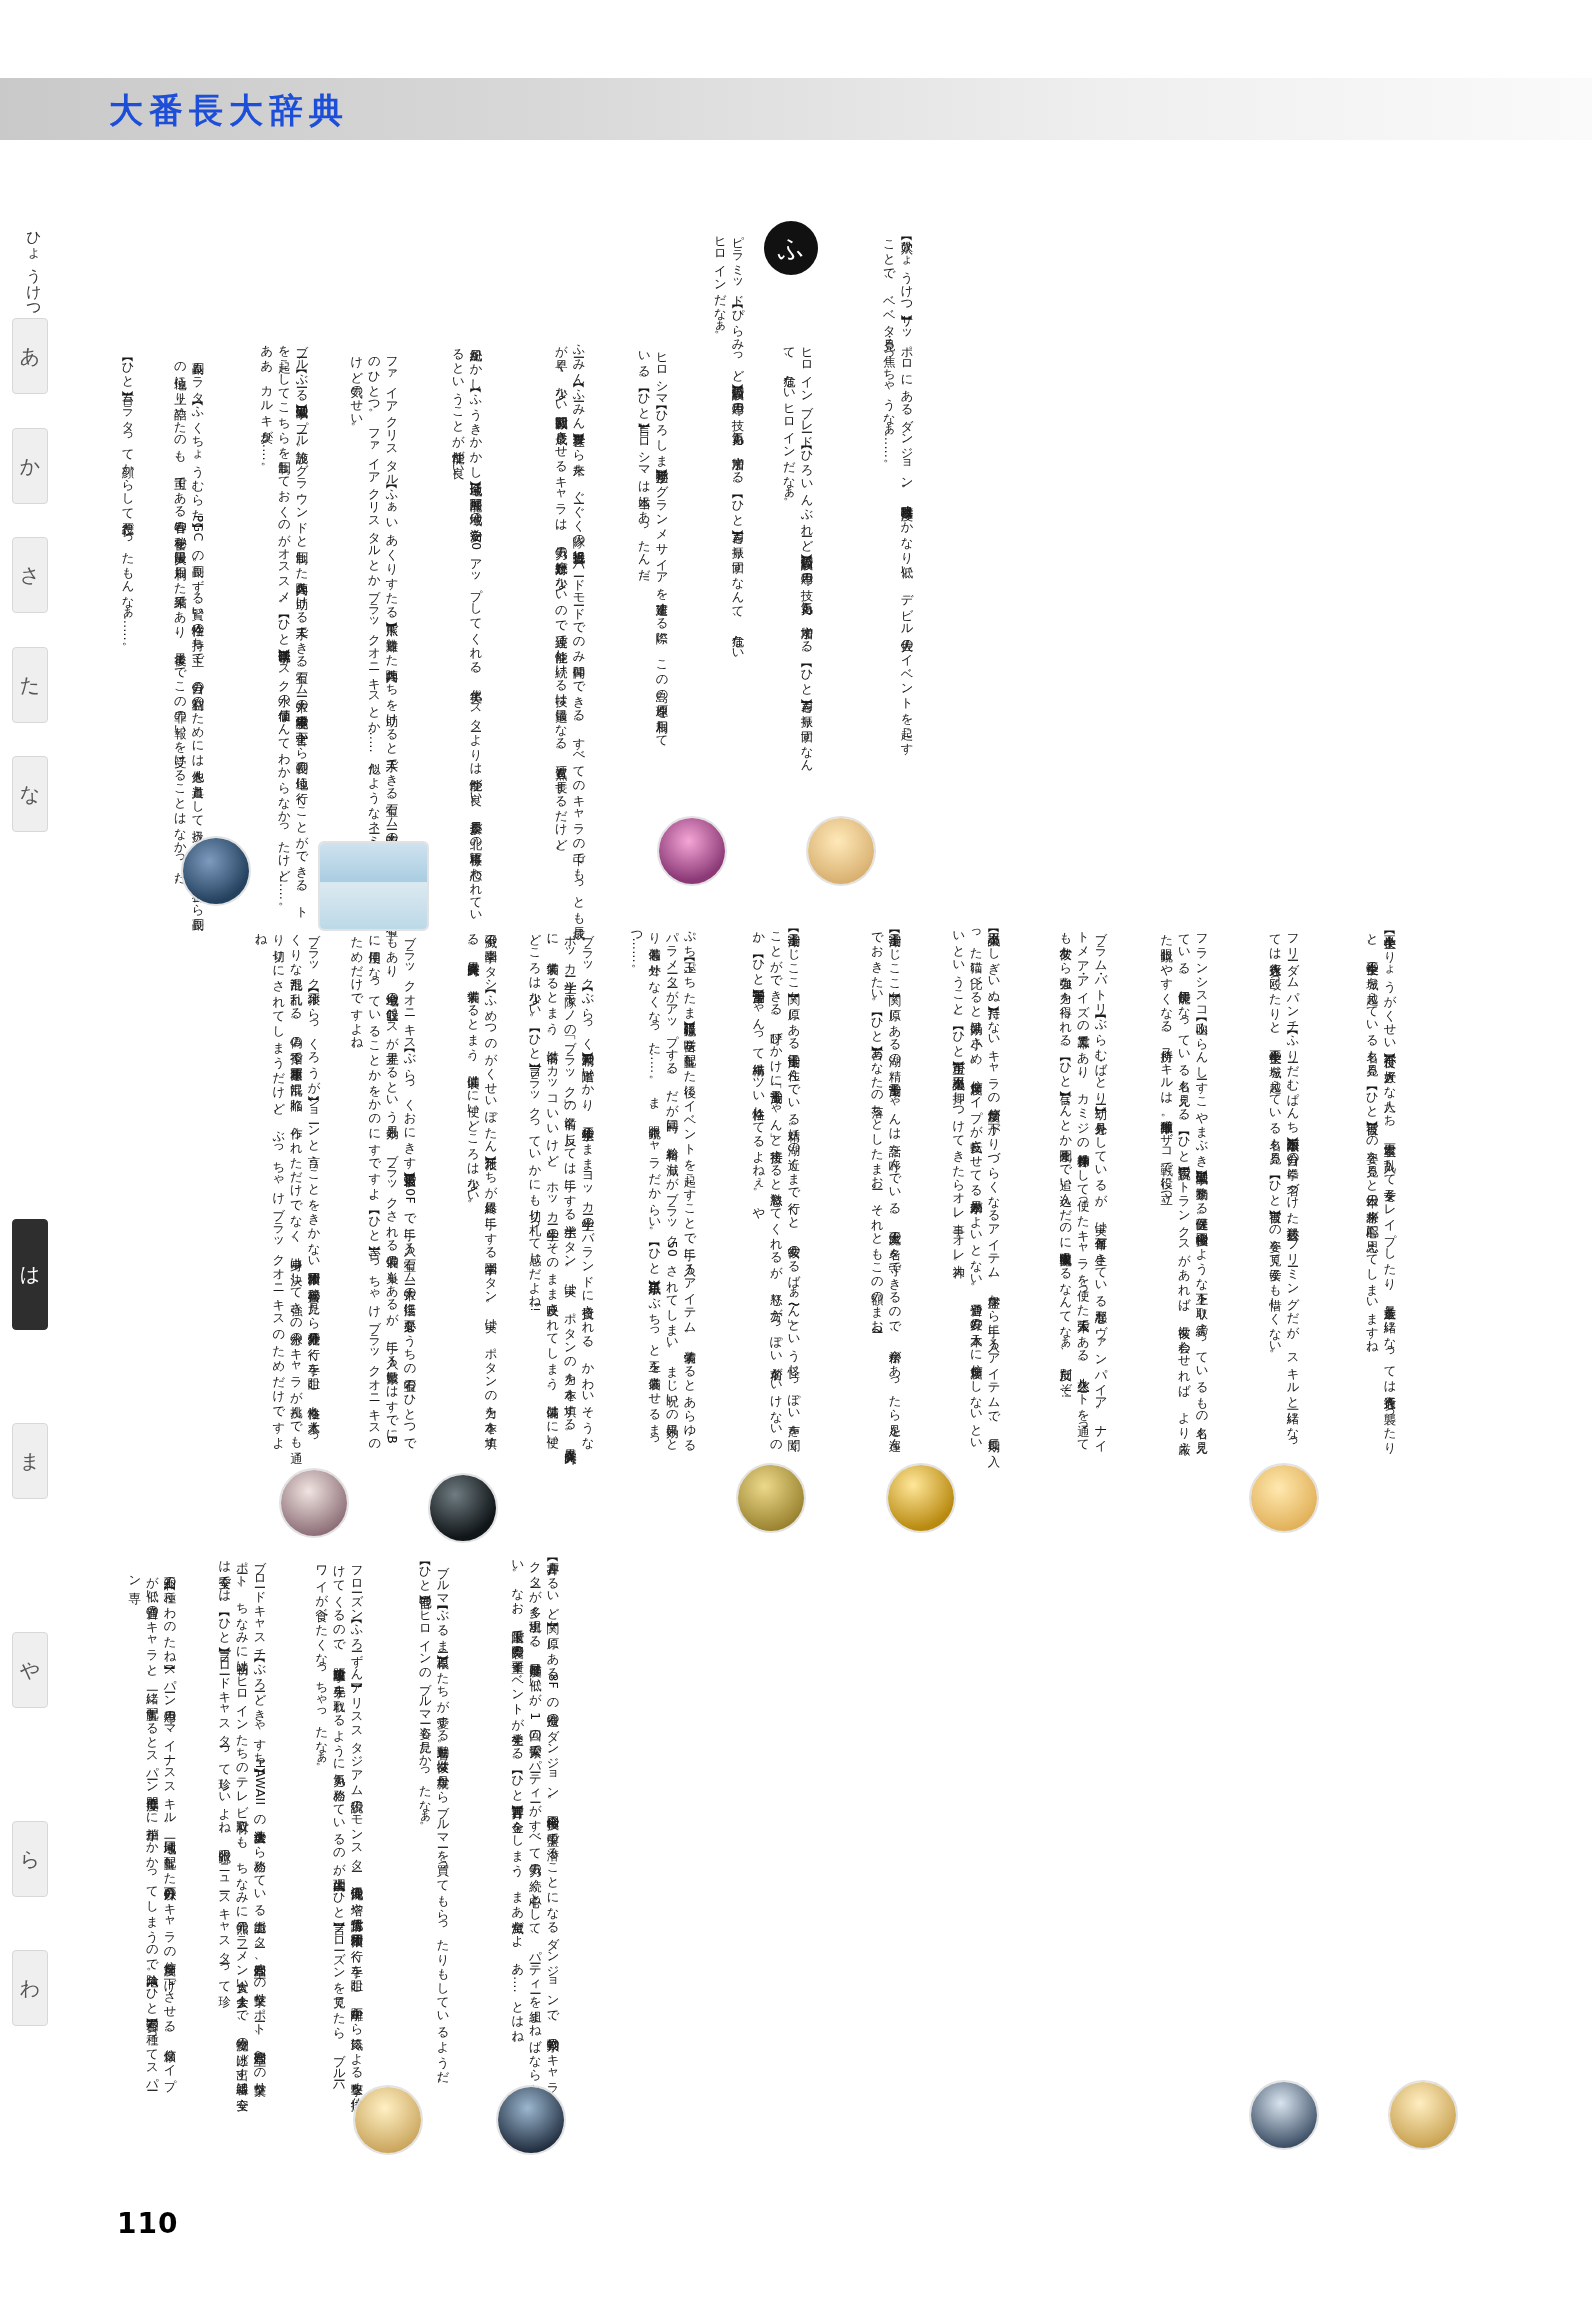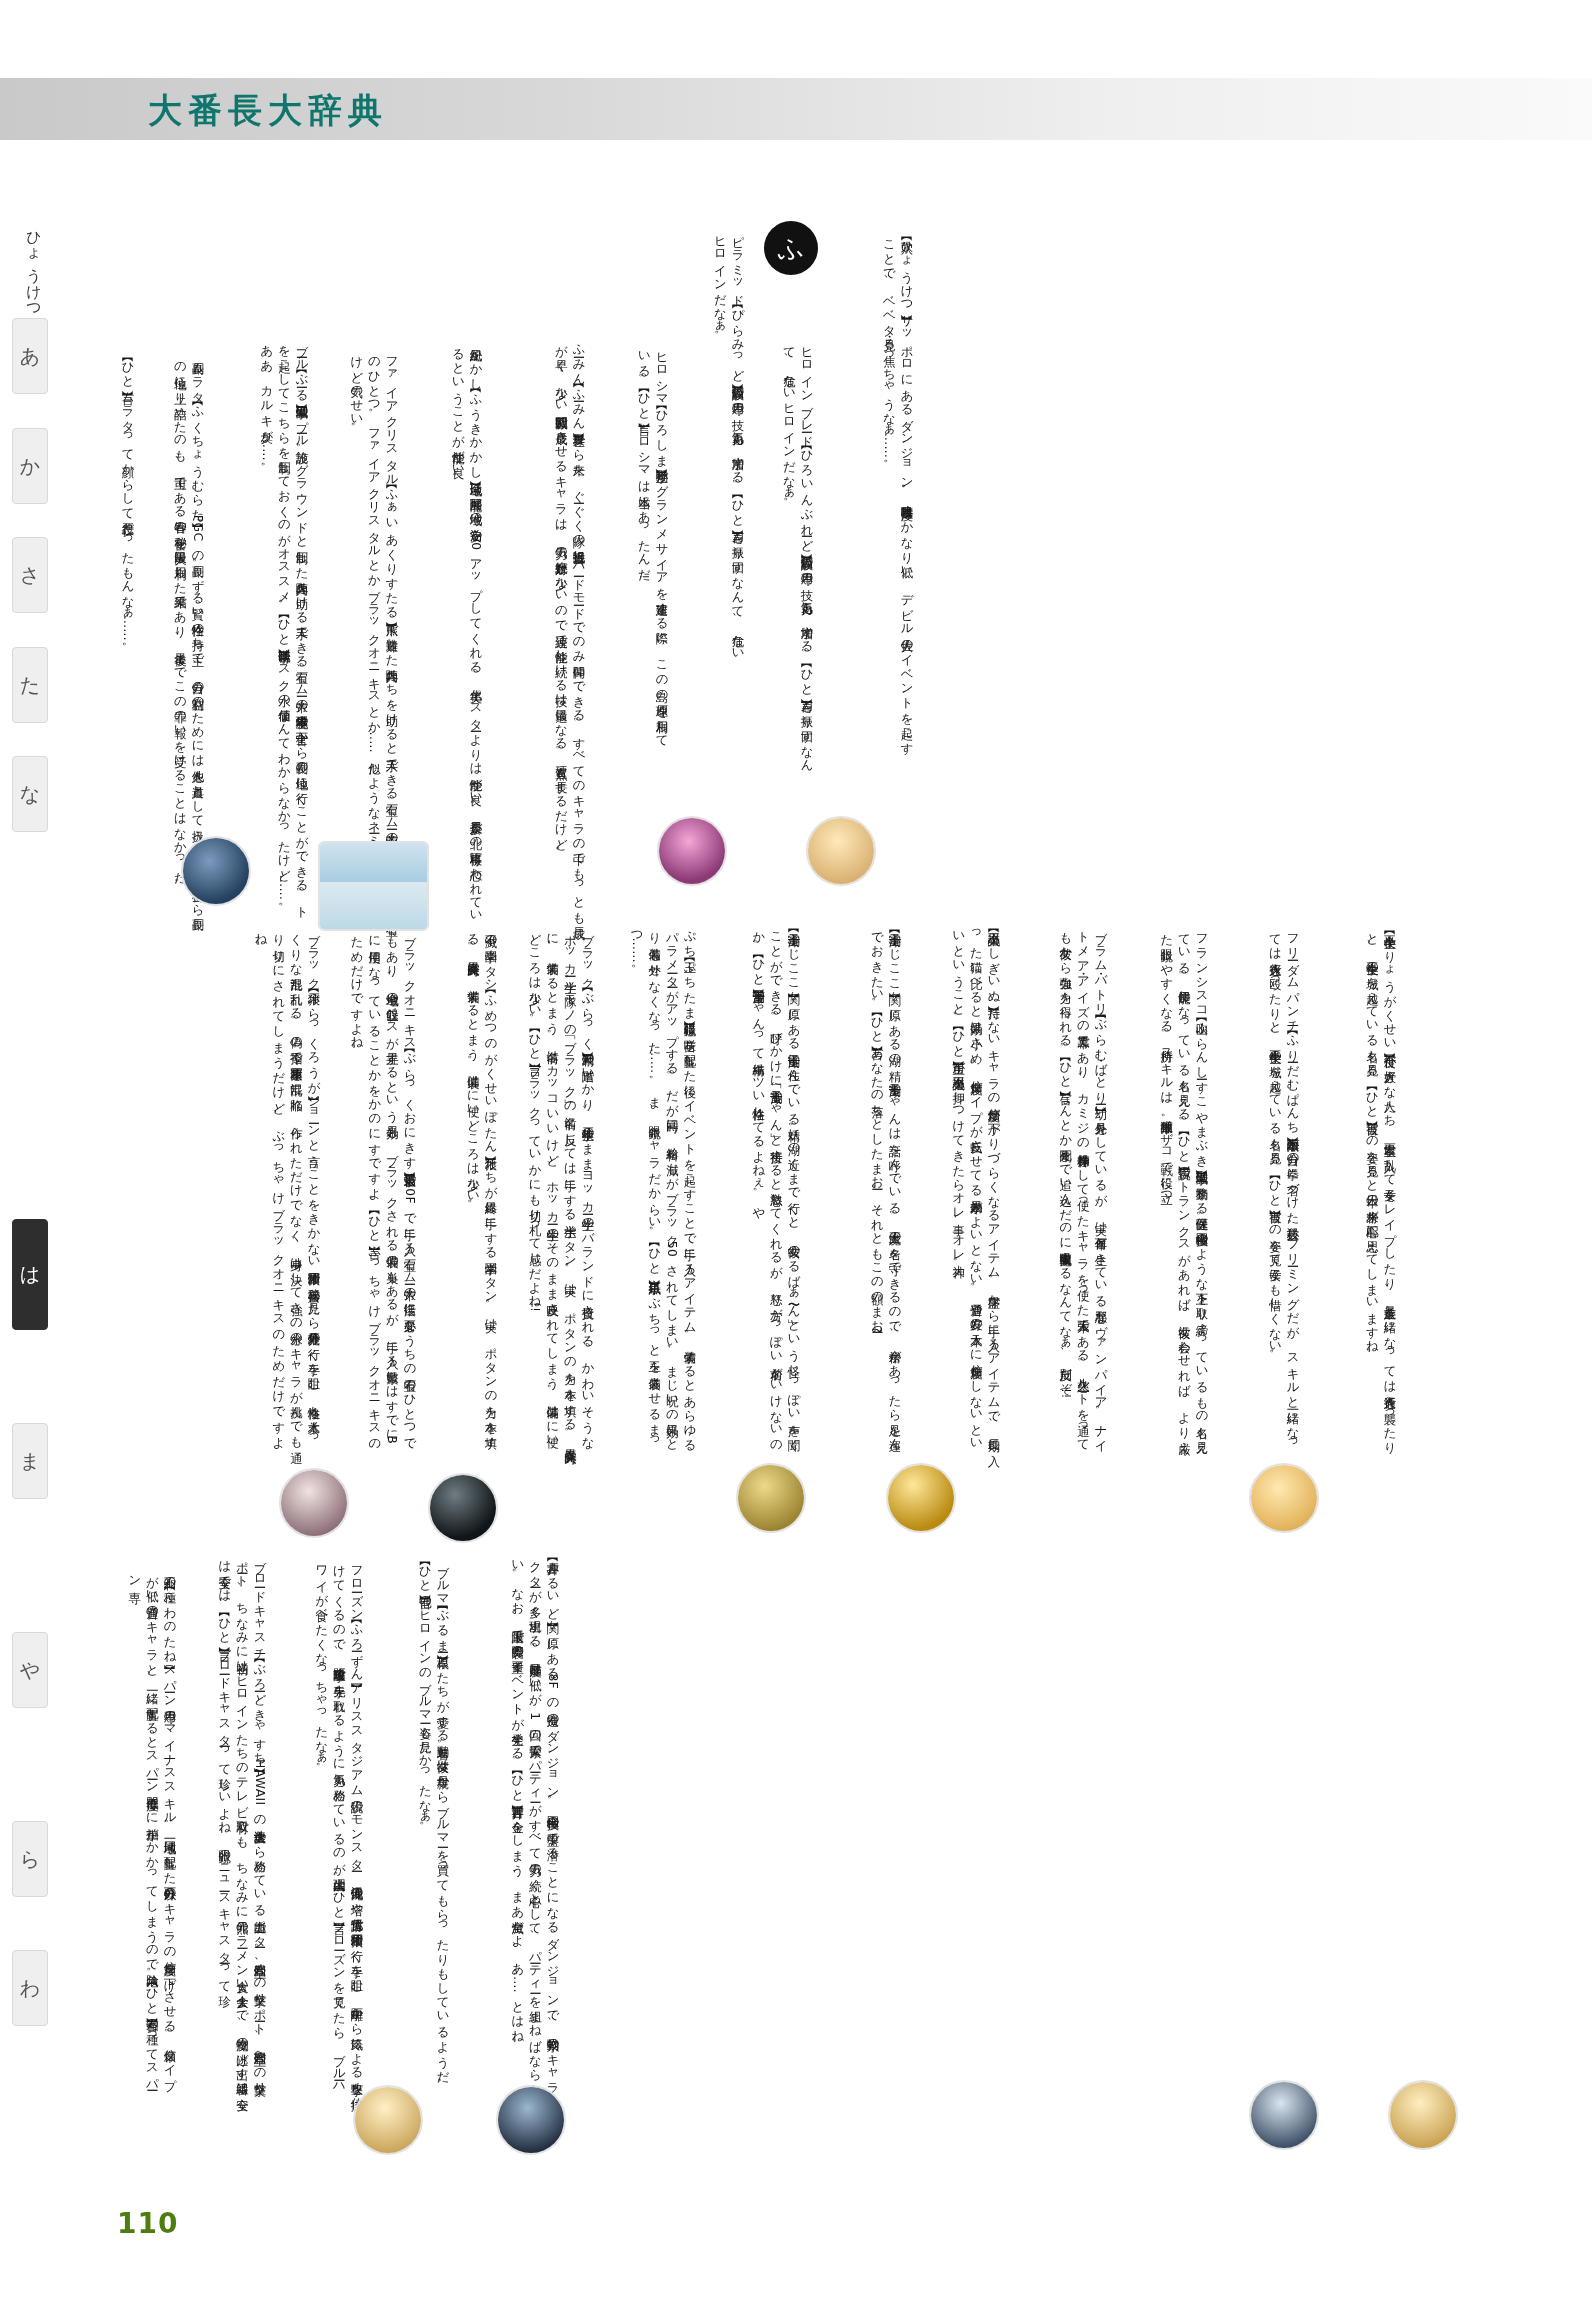--- a/index.html
+++ b/index.html
@@ -11,45 +11,44 @@
     position:relative;
     overflow:hidden;
   }
   
   .header-bar{
     position:absolute;left:0;top:78px;width:1592px;height:62px;
     background:linear-gradient(to right,#c9c9c9 0%,#d8d8d8 35%,#efefef 70%,#fafafa 100%);
   }
   .header-title{
     position:absolute;left:109px;top:88px;
-    font-size:34px;letter-spacing:6px;color:#0f766e;
+    font-size:34px;letter-spacing:6px;color:#1d4ed8;
     font-family:"DejaVu Sans","Liberation Sans",sans-serif;
     font-weight:700;
-    margin-left:39px;
   }
   .rail-top-label{
     position:absolute;left:12px;top:221px;
     width:30px;
     font-size:15px;line-height:16px;color:#333;
     writing-mode:vertical-rl;text-orientation:upright;
     letter-spacing:1px;
   }
   .rail-tab{
     position:absolute;left:12px;width:34px;height:74px;
     background:#efefef;border:1px solid #d8d8d8;border-radius:4px;
     color:#555;font-size:20px;
     display:flex;align-items:center;justify-content:center;
   }
   .rail-tab.active{
     background:#2e2e2e;border-color:#2e2e2e;color:#fff;
   }
   
   .page-number{
     position:absolute;left:117px;top:2207px;
-    font-size:28px;font-weight:700;color:#4d7c0f;
+    font-size:28px;font-weight:700;color:#000000;
     letter-spacing:1px;
   }
   
   .col{
     position:absolute;
     writing-mode:vertical-rl;
     text-orientation:mixed;
     font-size:12.4px;
     line-height:1.42;
     color:#1a1a1a;

